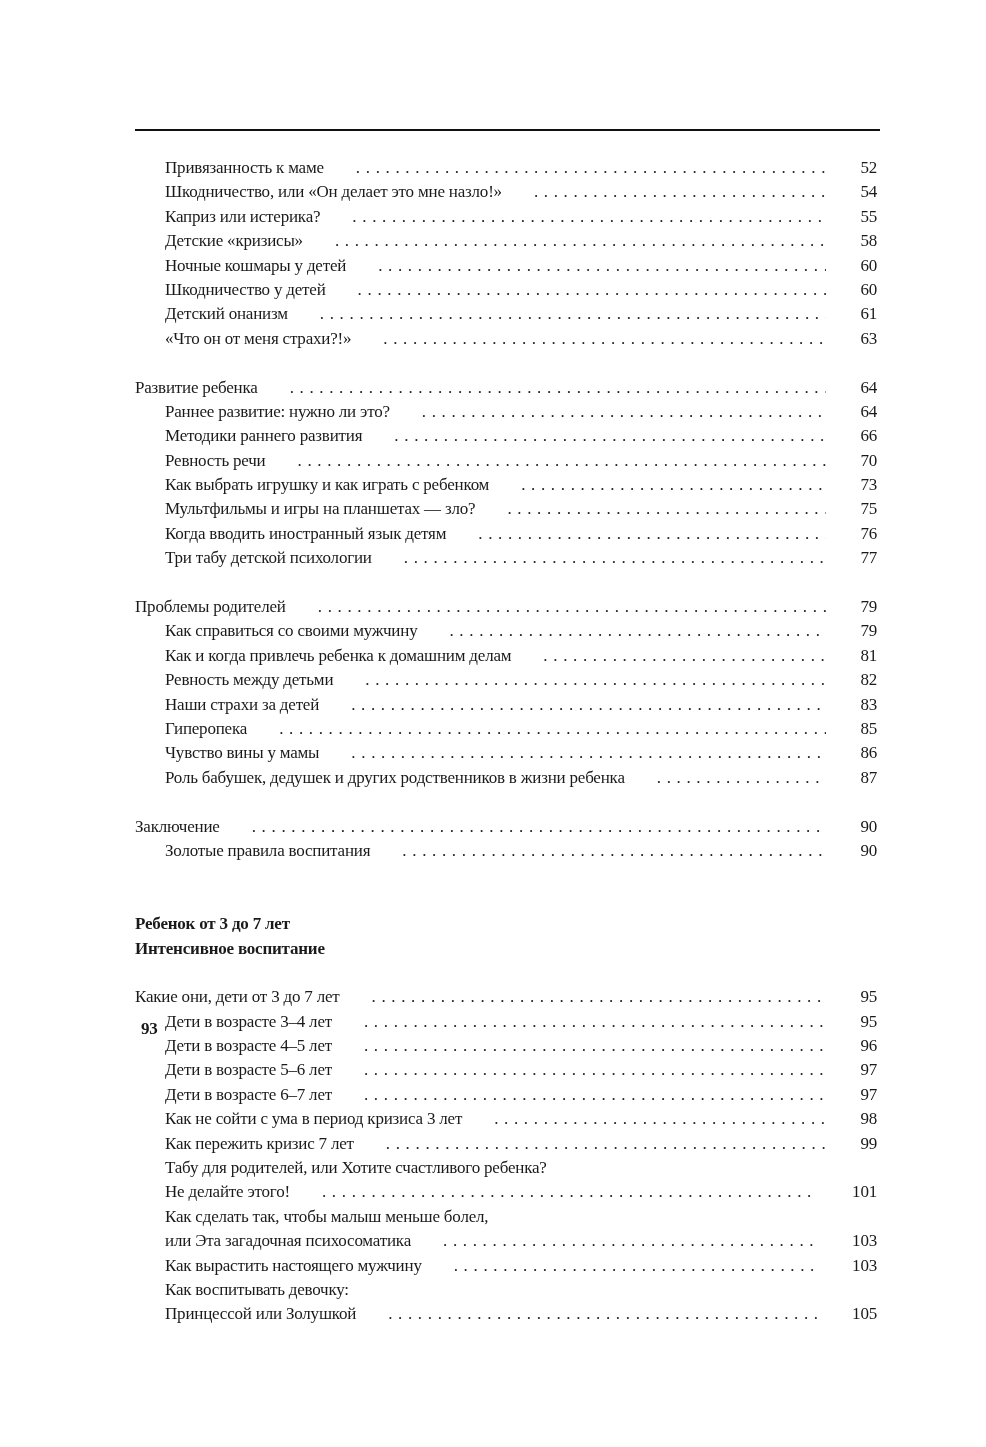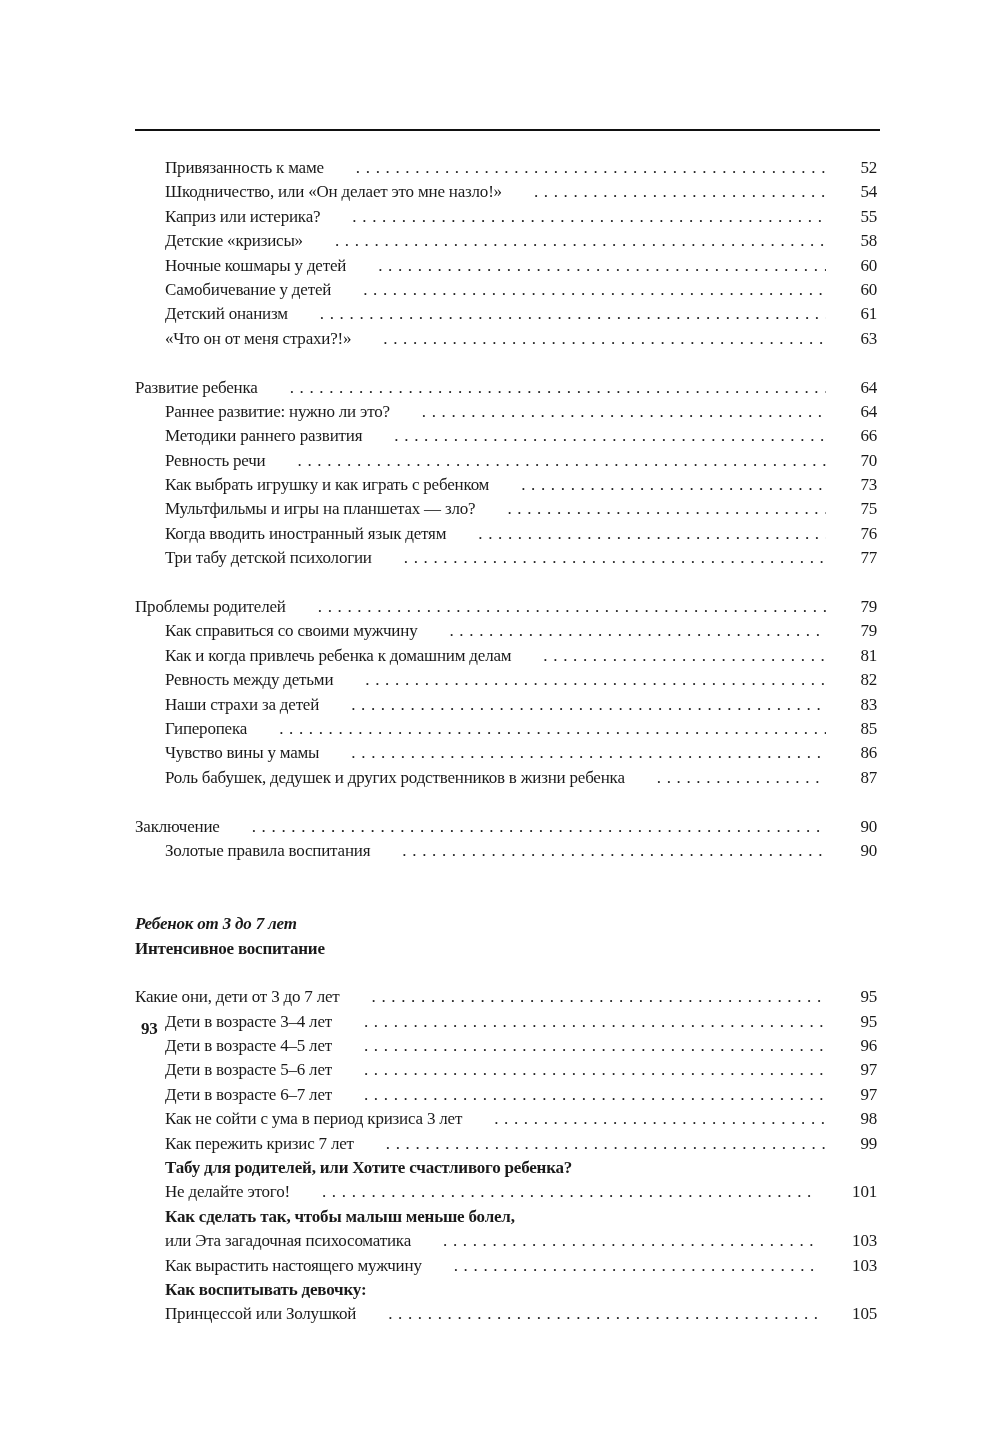--- a/index.html
+++ b/index.html
@@ -27,23 +27,23 @@
     letter-spacing: 4.2px; color: #222;
   }
   .row .leader::before {
     content: ". . . . . . . . . . . . . . . . . . . . . . . . . . . . . . . . . . . . . . . . . . . . . . . . . . . . . . . . . . . . . . . . . . . . . . . . . . . . . . . . . . . . . . . . . . . . . . . . . . . . . . . . . . . .";
     letter-spacing: 0.7px;
   }
   .row .page { white-space: nowrap; padding-left: 6px; text-align: center; }
   .row.bold { font-weight: bold; flex-direction: column; }
   .gap { height: 24.4px; }
   .gap2 { height: 48.8px; }
-  .plain { height: 24.4px; line-height: 24.4px; font-size: 17px; white-space: nowrap; letter-spacing: -0.2px; font-weight: bold; }
+  .plain { height: 24.4px; line-height: 24.4px; font-size: 17px; white-space: nowrap; letter-spacing: -0.2px; }
   .plain.sub { padding-left: 30px; }
-  .plain.bold { font-weight: bold; font-style: italic; }
+  .plain.bold { font-weight: bold; }
 </style>
 </head>
 <body>
 
 <div class="rule"></div>
 
 <div class="toc">
 
   <div>
     <div class="row sub">
@@ -65,21 +65,21 @@
         <span class="title">Детские «кризисы»</span>
         <span class="leader"></span>
         <span class="page">58</span>
       </div>
     <div class="row sub">
         <span class="title">Ночные кошмары у детей</span>
         <span class="leader"></span>
         <span class="page">60</span>
       </div>
     <div class="row sub">
-        <span class="title">Самобичевание у детей</span>
+        <span class="title">Шкодничество у детей</span>
         <span class="leader"></span>
         <span class="page">60</span>
       </div>
     <div class="row sub">
         <span class="title">Детский онанизм</span>
         <span class="leader"></span>
         <span class="page">61</span>
       </div>
     <div class="row sub">
         <span class="title">«Что он от меня страхи?!»</span>

